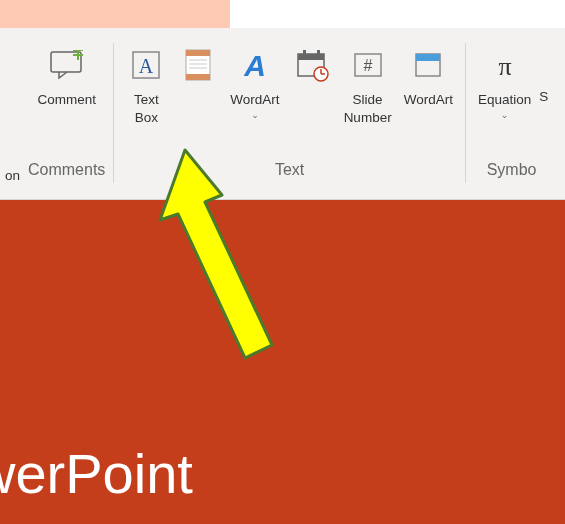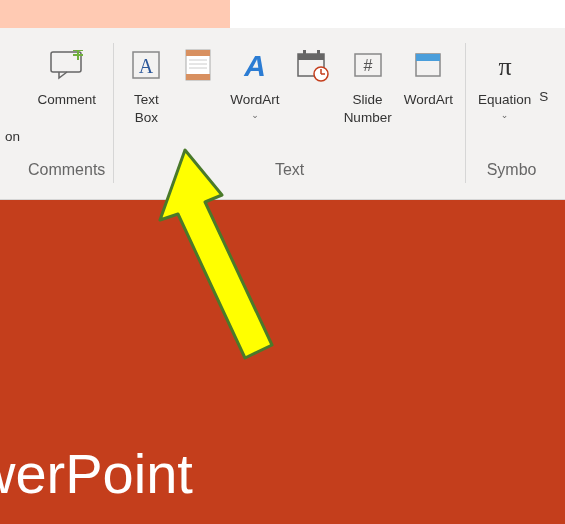--- a/index.html
+++ b/index.html
@@ -11,21 +11,21 @@
 
 .groups { display: flex; align-items: stretch; height: 140px; }
 
 .group { display: flex; flex-direction: column; align-items: center; border-right: 1px solid #d6d6d6; padding: 0 8px; }
 .group-buttons { display: flex; gap: 4px; flex: 1; }
 .group-label { font-size: 16px; color: #666; padding-bottom: 4px; text-align: center; }
 
 .btn { display: flex; flex-direction: column; align-items: center; justify-content: flex-start; text-align: center; padding: 2px 4px; cursor: default; font-size: 13.5px; color: #333; line-height: 1.3; }
 .btn .icon-box { width: 40px; height: 40px; display: flex; align-items: center; justify-content: center; margin-bottom: 6px; }
 .btn .label { white-space: pre-line; }
-.partial-left { display: flex; flex-direction: column; align-items: flex-end; justify-content: center; width: 20px; }
+.partial-left { display: flex; flex-direction: column; align-items: flex-end; justify-content: space-between; width: 20px; }
 .partial-left .stub { width: 18px; height: 40px; margin-bottom: 6px; }
 .partial-left .lbl { font-size: 13.5px; color: #333; text-align: right; white-space: nowrap; direction: rtl; overflow: hidden; width: 18px; }
 .partial-right { display: flex; flex-direction: column; align-items: flex-start; width: 10px; overflow: hidden; }
 
 .slide-area { background: #c43e1c; height: 324px; position: relative; }
 .title-text { position: absolute; left: -25px; bottom: 18px; color: #fff; font-size: 56px; font-weight: 300; font-family: "Segoe UI Light", "Segoe UI", Arial, sans-serif; }
 
 .arrow-overlay { position: absolute; top: 140px; left: 150px; pointer-events: none; }
 
 .chev { font-size: 9px; color: #666; line-height: 1; margin-top: 2px; }

